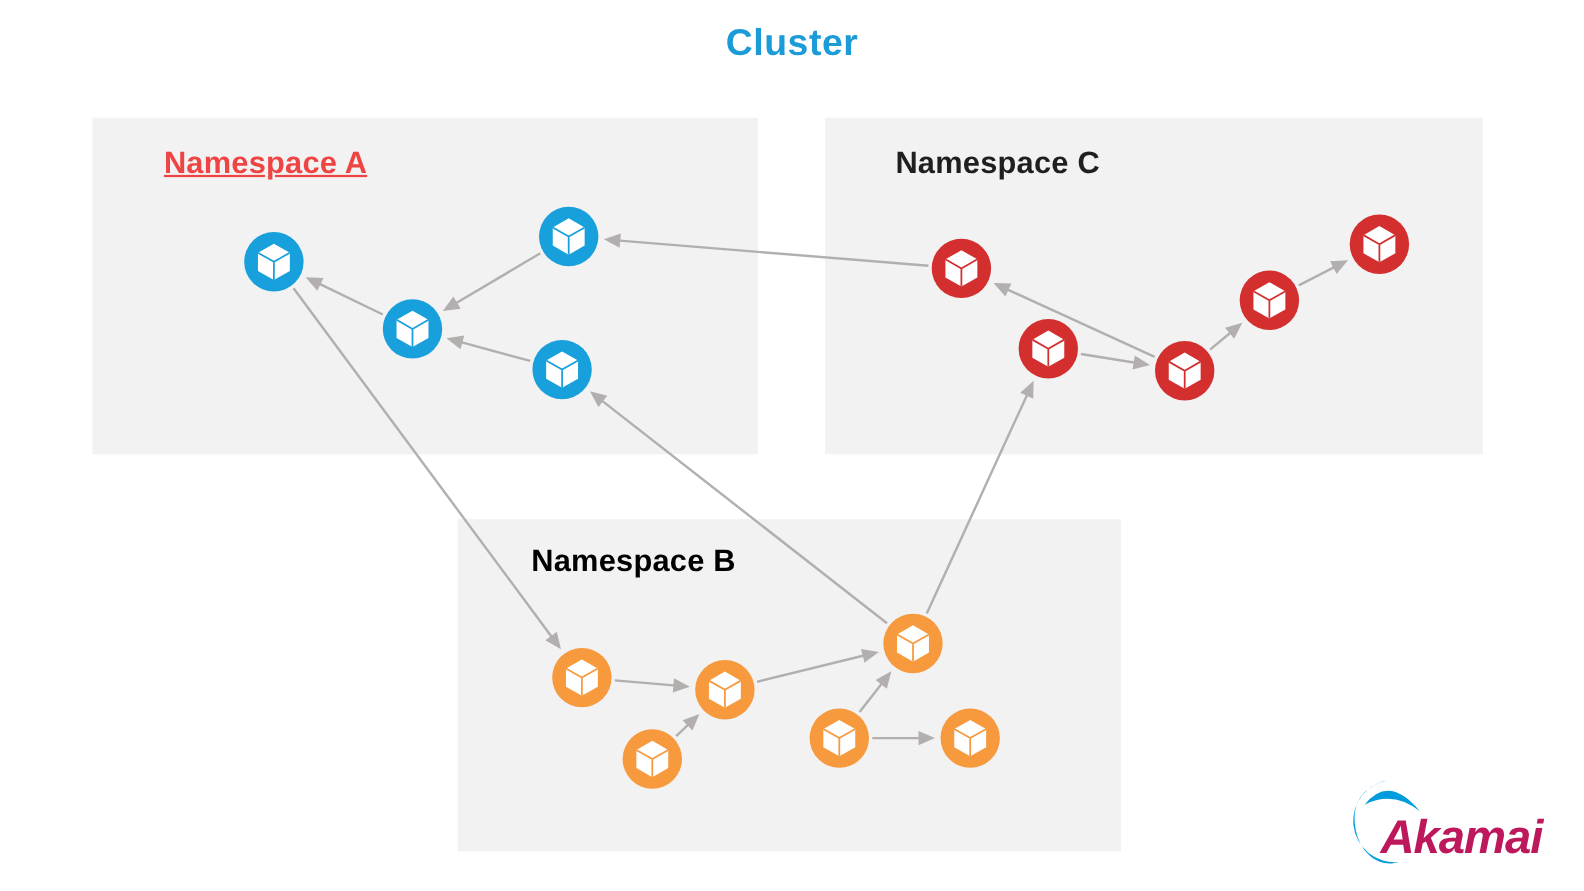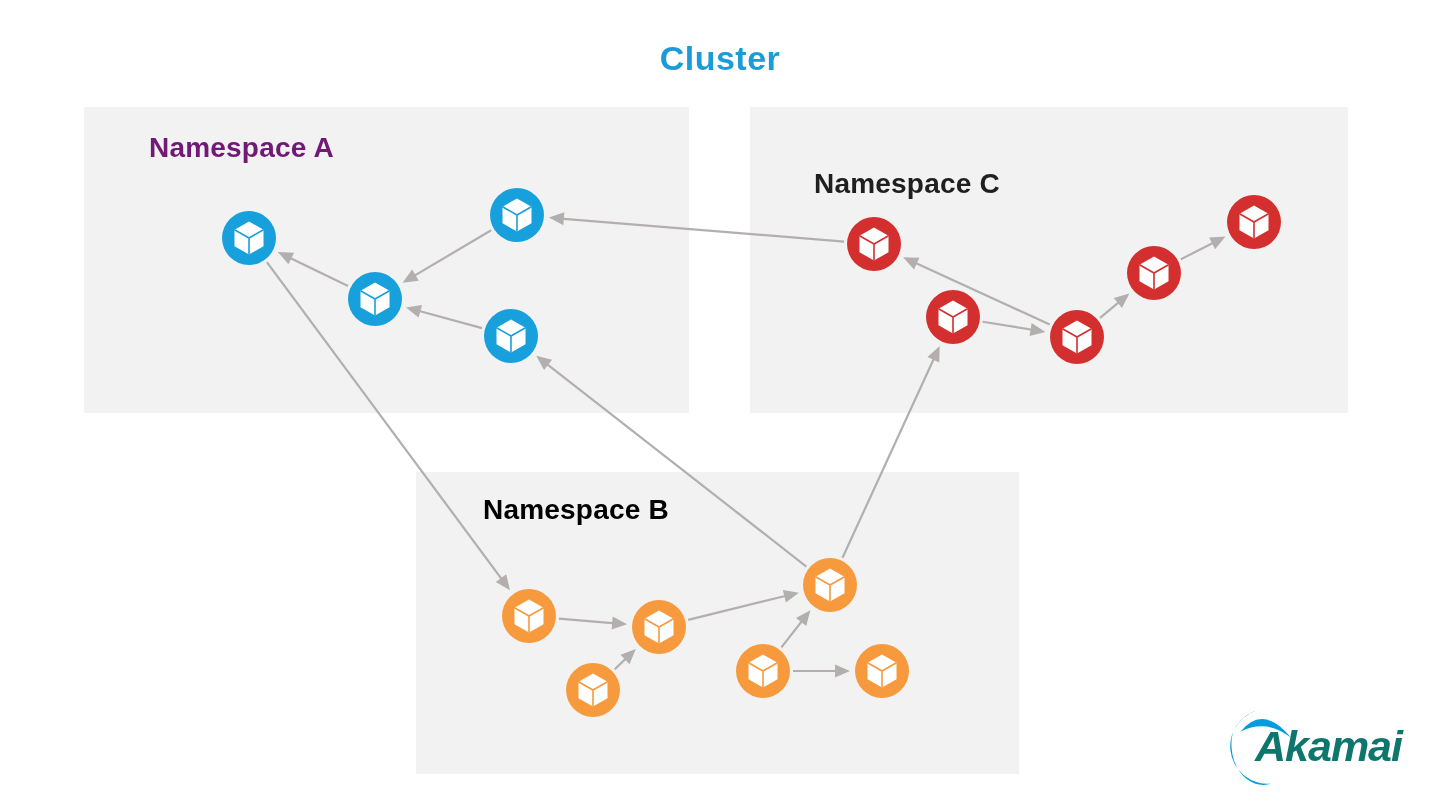--- a/index.html
+++ b/index.html
@@ -5,28 +5,28 @@
   html,body{margin:0;padding:0;}
   body{
     width:1440px;height:810px;background:#ffffff;overflow:hidden;
     font-family:"Liberation Sans","DejaVu Sans",sans-serif;
     position:relative;
   }
   #stage{position:absolute;left:0;top:0;width:1440px;height:810px;}
   #diagram-svg{position:absolute;left:0;top:0;}
   .title{
     position:absolute;left:0;right:0;top:20px;text-align:center;
-    font-size:34px;font-weight:bold;letter-spacing:0.5px;margin-top:19px;
+    font-size:34px;font-weight:bold;letter-spacing:0.5px;
   }
   .ns-label{
     position:absolute;font-size:28px;font-weight:bold;color:#1f1f1f;
     letter-spacing:0.2px;white-space:nowrap;
   }
   #ns-label-a{left:149px;top:132px;}
-  #ns-label-c{left:814px;top:132px;margin-top:36px;}
+  #ns-label-c{left:814px;top:132px;}
   #ns-label-b{left:483px;top:494px;}
   .logo{position:absolute;left:1222px;top:698px;width:200px;height:95px;}
   .logo svg{position:absolute;left:0;top:4px;}
   .logo .logo-text{
     position:absolute;left:33px;top:24px;
     font-size:43px;font-weight:bold;font-style:italic;
     letter-spacing:-1px;white-space:nowrap;
   }
 </style>
 </head>
@@ -203,29 +203,29 @@
         <circle cx="0" cy="0" r="27" fill="#d32f2f"></circle>
         <g>
           <path d="M 0,-16.5 L 14.5,-8.25 L 14.5,8.25 L 0,16.5 L -14.5,8.25 L -14.5,-8.25 Z" fill="#ffffff"></path>
           <path d="M -14.5,-8.25 L 0,0 L 14.5,-8.25 M 0,0 L 0,16.5" stroke="#d32f2f" stroke-width="1.6" fill="none"></path>
         </g>
       </g>
     </svg>
 
   <div class="title" style="color: rgb(27, 156, 216);">Cluster</div>
 
-  <div class="ns-label" id="ns-label-a" style="color: #701a75;">Namespace A</div>
+  <div class="ns-label" id="ns-label-a" style="color: #ef4444; text-decoration: underline;">Namespace A</div>
   <div class="ns-label" id="ns-label-c" style="color: rgb(31, 31, 31);">Namespace C</div>
   <div class="ns-label" id="ns-label-b" style="color: #000000;">Namespace B</div>
 
   <div class="logo">
     <svg width="74" height="86" viewBox="0 0 100 116">
       <path d="M 56.4,9.5
                A 44,44 0 1 0 67,110.1
                C 44,118 16,100 13,62
                C 10,26 38,12 56.4,9.5 Z" class="logo-mark-path" fill="#009cde"></path>
       <path d="M 25,40
                Q 55,2 93,48
                Q 60,22 25,40 Z" class="logo-mark-path" fill="#009cde"></path>
     </svg>
-    <div class="logo-text" style="color: #0f766e;">Akamai</div>
+    <div class="logo-text" style="color: #be185d; margin-top: 15px;">Akamai</div>
   </div>
 </div>
 
 </body></html>

